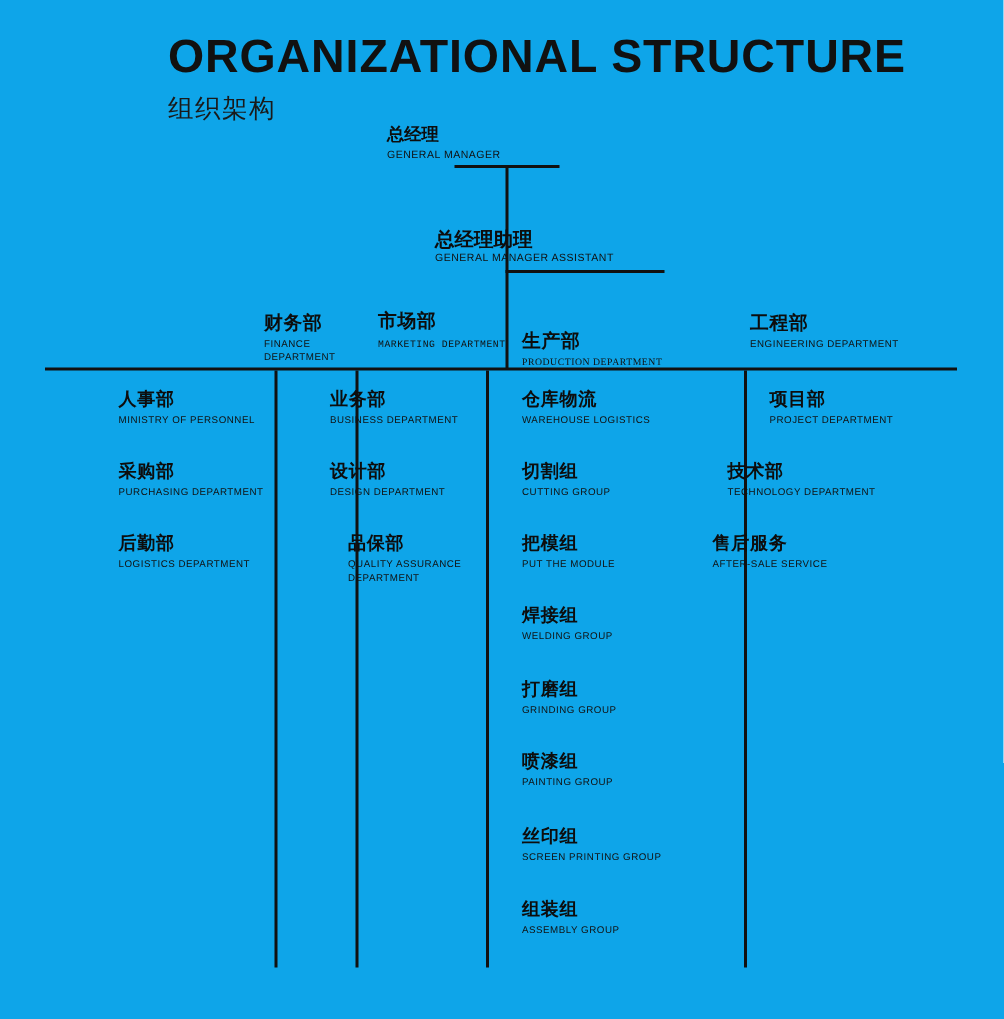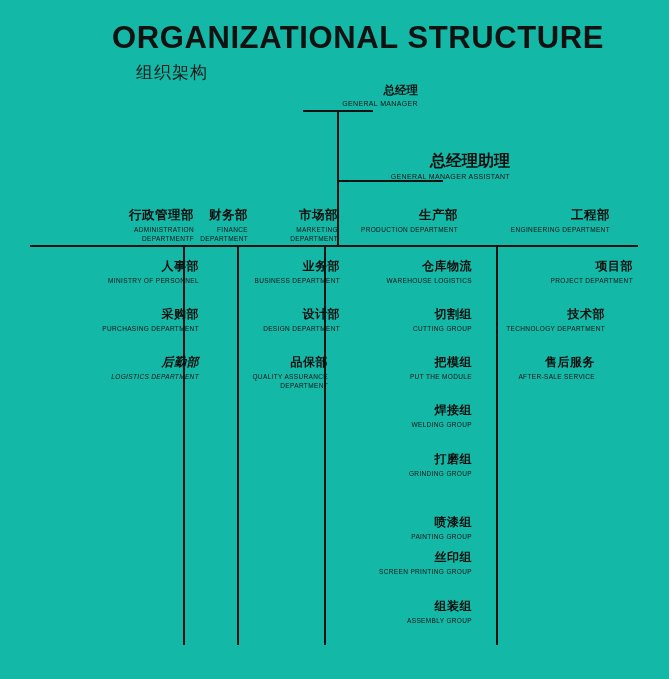--- a/index.html
+++ b/index.html
@@ -10,21 +10,21 @@
   }
   body {
     font-family: "Liberation Sans", "DejaVu Sans", sans-serif;
     color: #111111;
     -webkit-font-smoothing: antialiased;
   }
   #page {
     position: relative;
     width: 669px;
     height: 679px;
-    background: #14b8a6;
+    background: #0ea5e9;
     overflow: hidden;
   }
 
   
   .title-block {
     position: absolute;
     left: 112px;
     top: 22px;
     width: 520px;
   }
@@ -35,47 +35,46 @@
     line-height: 1.05;
     color: #111111;
     white-space: nowrap;
   }
   .title-sub {
     margin-top: 6px;
     font-size: 17px;
     font-weight: 400;
     letter-spacing: 1px;
     color: #1a1a1a;
-    margin-left: 24px;
   }
 
   
   .node {
     position: absolute;
-    text-align: right;
+    text-align: left;
     line-height: 1.18;
   }
   .node .cn {
     font-weight: 700;
     color: #0d0d0d;
     white-space: nowrap;
   }
   .node .en {
     color: #111111;
     letter-spacing: 0.35px;
     text-transform: uppercase;
   }
 
   
   .node-gm { width: 160px; }
   .node-gm .cn { font-size: 11.5px; }
   .node-gm .en { font-size: 7px; margin-top: 2px; }
 
   .node-gma { width: 220px; }
-  .node-gma .cn { font-size: 16px; font-family: Liberation Serif, serif; }
+  .node-gma .cn { font-size: 13px; font-family: Liberation Serif, serif; }
   .node-gma .en { font-size: 7px; margin-top: 2px; }
 
   
   .node-dept { }
   .node-dept .cn { font-size: 12.5px; letter-spacing: 0.5px; }
   .node-dept .en { font-size: 6.5px; margin-top: 3px; line-height: 1.35; }
 
   
   .node-sub { }
   .node-sub .cn { font-size: 12px; letter-spacing: 0.5px; }
@@ -113,36 +112,32 @@
   <div class="hline thick" style="left:303px; top:110px; width:70px;"></div>
 
   <div class="vline thick" style="left:337px; top:110px; height:136px;"></div>
 
   <div class="node node-gma" style="left:290px; top:152px;">
     <div class="cn">总经理助理</div>
     <div class="en">GENERAL MANAGER ASSISTANT</div>
   </div>
   <div class="hline thick" style="left:337px; top:180px; width:106px;"></div>
 
-  <div class="node node-dept" style="left:84px; top:208px; width:110px;">
-    <div class="cn">行政管理部</div>
-    <div class="en">ADMINISTRATION DEPARTMENTF</div>
-  </div>
 
   <div class="node node-dept" style="left:176px; top:208px; width:72px;">
     <div class="cn">财务部</div>
     <div class="en">FINANCE DEPARTMENT</div>
   </div>
 
-  <div class="node node-dept" style="left:252px; top:208px; width:86px;">
+  <div class="node node-dept" style="left:252px; top:208px; width:86px;font-family:Liberation Mono, monospace;">
     <div class="cn">市场部</div>
     <div class="en">MARKETING DEPARTMENT</div>
   </div>
 
-  <div class="node node-dept" style="left:348px; top:208px; width:110px;">
+  <div class="node node-dept" style="left:348px; top:220px; width:110px;font-family:Liberation Serif, serif;">
     <div class="cn">生产部</div>
     <div class="en">PRODUCTION DEPARTMENT</div>
   </div>
 
   <div class="node node-dept" style="left:500px; top:208px; width:110px;">
     <div class="cn">工程部</div>
     <div class="en">ENGINEERING DEPARTMENT</div>
   </div>
 
   <div class="hline thick" style="left:30px; top:245px; width:608px;"></div>
@@ -153,21 +148,21 @@
   <div class="vline thick" style="left:496px; top:247px; height:398px;"></div>
 
   <div class="node node-sub" style="left:79px; top:259px; width:120px;">
     <div class="cn">人事部</div>
     <div class="en">MINISTRY OF PERSONNEL</div>
   </div>
   <div class="node node-sub" style="left:79px; top:307px; width:120px;">
     <div class="cn">采购部</div>
     <div class="en">PURCHASING DEPARTMENT</div>
   </div>
-  <div class="node node-sub" style="left:79px; top:355px; width:120px;font-style:italic;">
+  <div class="node node-sub" style="left:79px; top:355px; width:120px;">
     <div class="cn">后勤部</div>
     <div class="en">LOGISTICS DEPARTMENT</div>
   </div>
 
   <div class="node node-sub" style="left:220px; top:259px; width:120px;">
     <div class="cn">业务部</div>
     <div class="en">BUSINESS DEPARTMENT</div>
   </div>
   <div class="node node-sub" style="left:220px; top:307px; width:120px;">
     <div class="cn">设计部</div>
@@ -191,21 +186,21 @@
     <div class="en">PUT THE MODULE</div>
   </div>
   <div class="node node-sub" style="left:348px; top:403px; width:124px;">
     <div class="cn">焊接组</div>
     <div class="en">WELDING GROUP</div>
   </div>
   <div class="node node-sub" style="left:348px; top:452px; width:124px;">
     <div class="cn">打磨组</div>
     <div class="en">GRINDING GROUP</div>
   </div>
-  <div class="node node-sub" style="left:348px; top:515px; width:124px;">
+  <div class="node node-sub" style="left:348px; top:500px; width:124px;">
     <div class="cn">喷漆组</div>
     <div class="en">PAINTING GROUP</div>
   </div>
   <div class="node node-sub" style="left:348px; top:550px; width:124px;">
     <div class="cn">丝印组</div>
     <div class="en">SCREEN PRINTING GROUP</div>
   </div>
   <div class="node node-sub" style="left:348px; top:599px; width:124px;">
     <div class="cn">组装组</div>
     <div class="en">ASSEMBLY GROUP</div>

